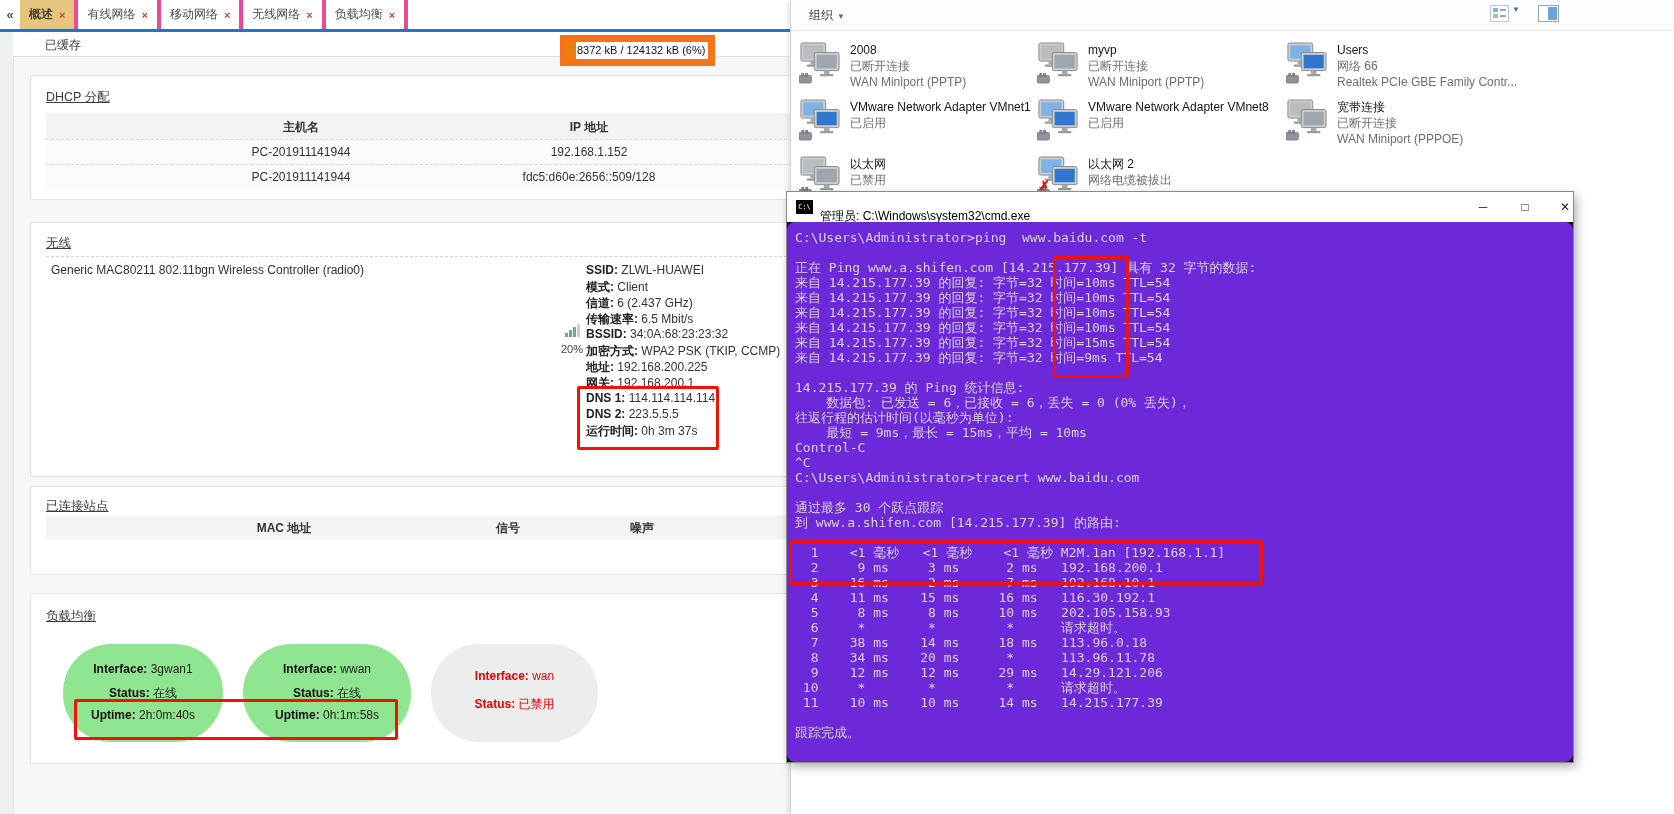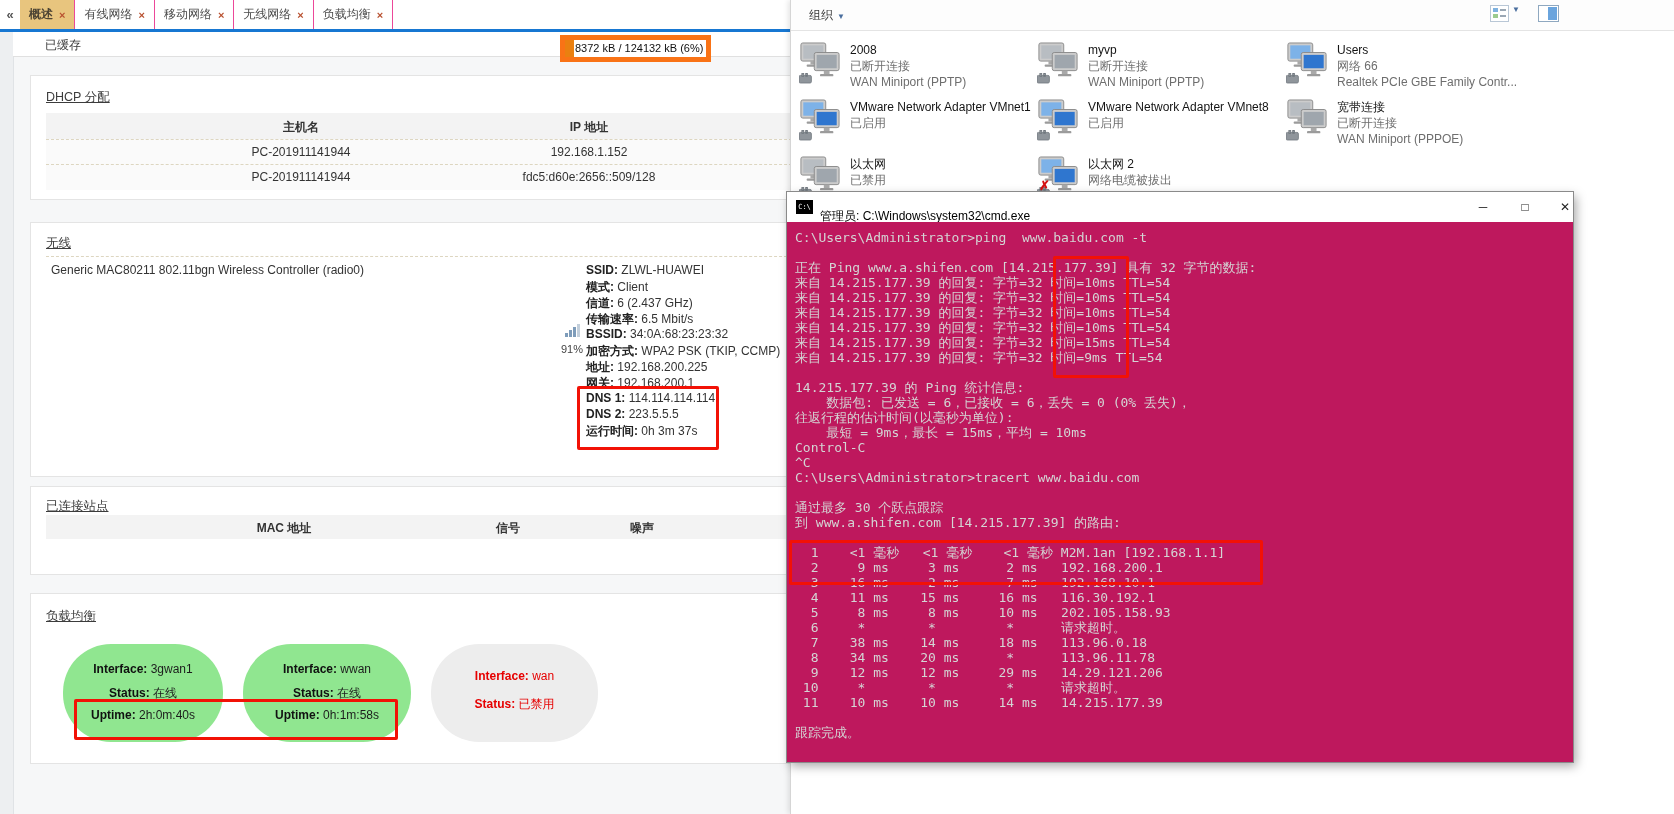--- a/index.html
+++ b/index.html
@@ -2,28 +2,28 @@
 <html><head>
 <meta charset="utf-8">
 <style>
   html,body{margin:0;padding:0;background:#d8d8d8;}
   .screen{position:relative;width:1674px;height:814px;overflow:hidden;background:#fff;
           font-family:"Liberation Sans",sans-serif;-webkit-font-smoothing:antialiased;}
   
   .router{position:absolute;left:0;top:0;width:812px;height:814px;background:#f6f7f8;z-index:1;}
   .tabbar{position:absolute;left:0;top:0;width:812px;height:29px;background:#fff;display:flex;align-items:stretch;}
   .tab-scroll{width:20px;display:flex;align-items:center;justify-content:center;color:#555;font-size:13px;font-weight:bold;cursor:pointer;}
-  .tab{display:flex;align-items:center;padding:0 9px;font-size:12px;color:#4a4a4a;border-right:1px solid #ec4899;background:#fff;white-space:nowrap;cursor:pointer;}
+  .tab{display:flex;align-items:center;padding:0 9px;font-size:12px;color:#4a4a4a;border-right:4px solid #ec4899;background:#fff;white-space:nowrap;cursor:pointer;}
   .tab.active{background:#e8c57e;font-weight:bold;color:#4d4434;}
   .tab .x{margin-left:6px;color:#b8502f;font-weight:bold;font-size:11px;}
   .blueline{position:absolute;left:0;top:29px;width:812px;height:3px;background:#1777d2;}
   .leftstrip{position:absolute;left:0;top:32px;width:13px;height:782px;background:#edeff1;border-right:1px solid #e0e3e6;}
   .bufrow{position:absolute;left:13px;top:32px;width:799px;height:24px;background:#fff;border-bottom:1px solid #e0e0e0;}
   .buflabel{position:absolute;left:32px;top:5px;font-size:12px;color:#3a3a3a;}
-  .progress{position:absolute;left:547px;top:3px;width:141px;height:17px;border:5px solid #f97316;background:#fff;}
+  .progress{position:absolute;left:547px;top:3px;width:141px;height:17px;border:7px solid #f97316;background:#fff;}
   .progress .fill{position:absolute;left:0;top:0;height:100%;background:#ea8010;}
   .progress .ptext{position:absolute;left:10px;top:2px;font-size:11px;color:#111;white-space:nowrap;}
   .card{position:absolute;left:30px;right:0;background:#fff;border:1px solid #e4e4e4;border-right:none;}
   .sec-title{position:absolute;left:15px;font-size:12.5px;color:#3c3c3c;text-decoration:underline;}
   .thead{position:absolute;left:15px;right:0;background:#f3f3f3;}
   .trow{position:absolute;left:15px;right:0;background:#fafafa;border-top:1px dashed #ddd6c0;}
   .cc{position:absolute;transform:translateX(-50%);font-size:12px;color:#333;white-space:nowrap;}
   .hd{font-weight:bold;}
   .dashline{position:absolute;left:15px;right:0;border-top:1px dashed #ddd6c0;}
   .devname{position:absolute;font-size:12px;color:#333;}
@@ -68,21 +68,21 @@
   .pc-icon .plug rect{fill:#8f959b;stroke:#6e757c;stroke-width:.8;}
   .redx{position:absolute;left:2px;top:24px;color:#d41111;font-size:13px;font-weight:bold;z-index:1;}
   
   .cmdwin{position:absolute;left:787px;top:192px;width:786px;height:570px;z-index:3;background:#0c0c0c;
           box-shadow:0 0 0 1px #8a8a8a,3px 4px 10px rgba(0,0,0,.35);}
   .cmdtitle{position:absolute;left:0;top:0;right:0;height:30px;background:#ffffff;}
   .cmdico{position:absolute;left:9px;top:8px;width:17px;height:14px;background:#000;color:#fff;
           font-family:"DejaVu Sans Mono",monospace;font-size:7px;line-height:14px;text-align:center;}
   .cmdtxt{position:absolute;left:33px;top:16px;font-size:12px;color:#000;white-space:nowrap;}
   .wbtn{position:absolute;top:5px;width:20px;height:20px;text-align:center;line-height:20px;font-size:12px;color:#222;cursor:pointer;}
-  .console{position:absolute;left:0;top:30px;right:0;bottom:0;background:#be185d;overflow:hidden;}
+  .console{position:absolute;left:0;top:30px;right:0;bottom:0;background:#6d28d9;overflow:hidden;border-radius:8px;}
   .console pre{margin:0;position:absolute;left:8px;top:8px;font-family:"DejaVu Sans Mono",monospace;
                font-size:13px;line-height:15px;color:#d4d4d4;white-space:pre;}
   
   .redbox{position:absolute;border:3px solid #f21106;border-radius:2px;z-index:9;pointer-events:none;}
 </style>
 </head>
 <body>
 
 <div class="screen">
 
@@ -141,21 +141,21 @@
       <div class="sec-title" style="top:12px;">无线</div>
       <div class="dashline" style="top:33px;"></div>
       <div class="devname" style="left:20px;top:40px;">Generic MAC80211 802.11bgn Wireless Controller (radio0)</div>
       <div class="sigwrap">
         <span class="sig">
             <i style="height:4px"></i>
             <i style="height:7px"></i>
             <i style="height:10px"></i>
             <i class="dim" style="height:13px"></i>
           </span>
-        <div class="sigpct">91%</div>
+        <div class="sigpct">20%</div>
       </div>
       <div class="wifi-details">
         <div class="wline"><b>SSID:</b> <span>ZLWL-HUAWEI</span></div>
         <div class="wline"><b>模式:</b> <span>Client</span></div>
         <div class="wline"><b>信道:</b> <span>6 (2.437 GHz)</span></div>
         <div class="wline"><b>传输速率:</b> <span>6.5 Mbit/s</span></div>
         <div class="wline"><b>BSSID:</b> <span>34:0A:68:23:23:32</span></div>
         <div class="wline"><b>加密方式:</b> <span>WPA2 PSK (TKIP, CCMP)</span></div>
         <div class="wline"><b>地址:</b> <span>192.168.200.225</span></div>
         <div class="wline"><b>网关:</b> <span>192.168.200.1</span></div>

